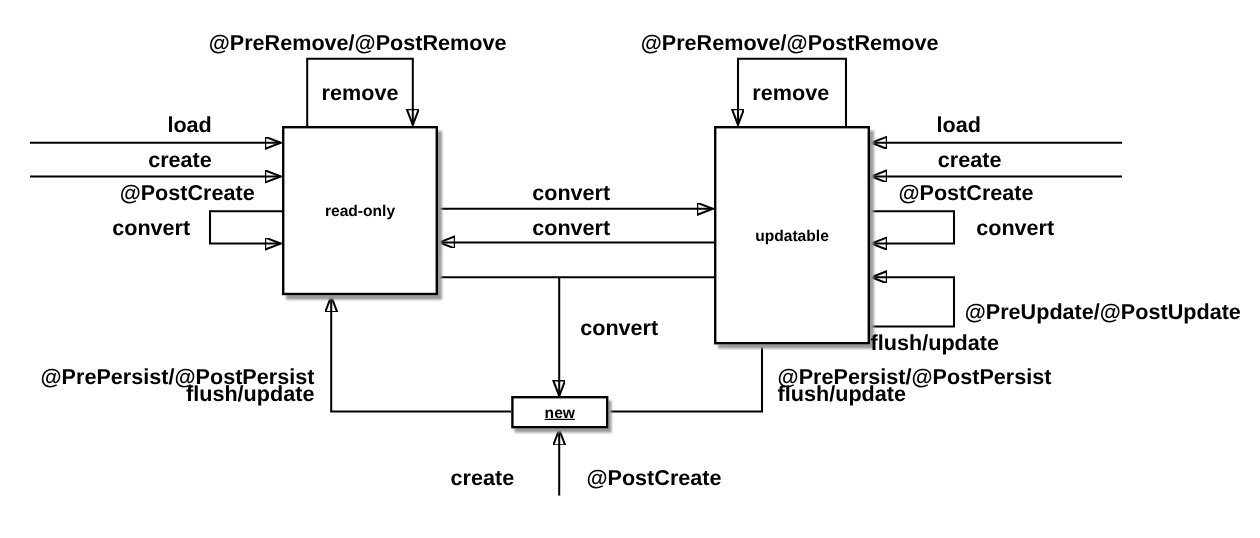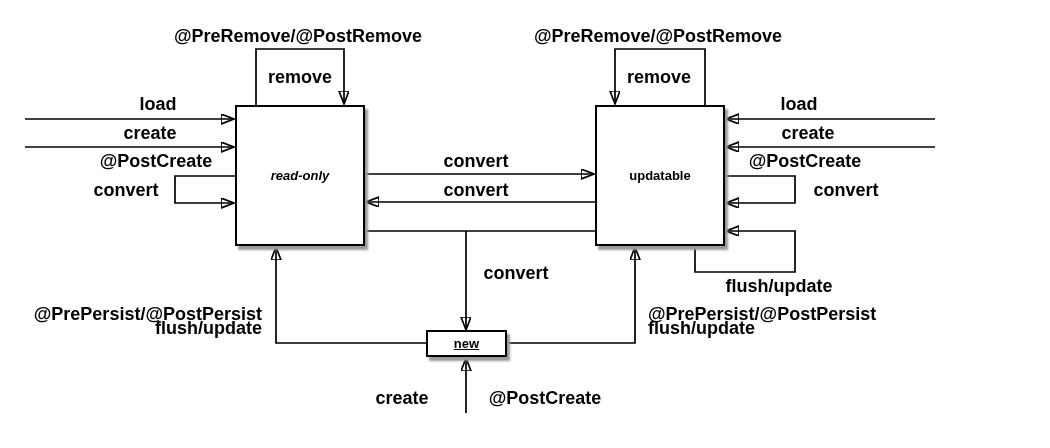--- a/index.html
+++ b/index.html
@@ -65,24 +65,24 @@
     <path d="M466,231 V330" marker-end="url(#ah)"></path>
 
     <path d="M695,246 V272 H795 V231 H726" marker-end="url(#ah)"></path>
 
     <path d="M426,343 H276 V247" marker-end="url(#ah)"></path>
     <path d="M507,343 H635 V247" marker-end="url(#ah)"></path>
 
     <path d="M466,413 V358" marker-end="url(#ah)"></path>
   </svg>
 
-  <div class="state" style="left:235px;top:105px;width:130px;height:141px;font-style:italic;">
+  <div class="state" style="left:235px;top:105px;width:130px;height:141px;">
     <span>read-only</span>
   </div>
-  <div class="state" style="left:595px;top:105px;width:130px;height:141px;">
+  <div class="state" style="left:595px;top:105px;width:130px;height:182px;">
     <span>updatable</span>
   </div>
   <div class="state" style="left:426px;top:330px;width:81px;height:27px;text-decoration:underline;">
     <span>new</span>
   </div>
 
   <div class="lbl c" style="left:298px;top:29px">@PreRemove/@PostRemove</div>
   <div class="lbl c" style="left:300px;top:70px">remove</div>
 
   <div class="lbl c" style="left:658px;top:29px">@PreRemove/@PostRemove</div>
@@ -95,20 +95,21 @@
 
   <div class="lbl c" style="left:799px;top:97px">load</div>
   <div class="lbl c" style="left:808px;top:126px">create</div>
   <div class="lbl c" style="left:805px;top:154px">@PostCreate</div>
   <div class="lbl c" style="left:846px;top:183px">convert</div>
 
   <div class="lbl c" style="left:476px;top:154px">convert</div>
   <div class="lbl c" style="left:476px;top:183px">convert</div>
   <div class="lbl c" style="left:516px;top:266px">convert</div>
 
+  <div class="lbl c" style="left:919px;top:253px">@PreUpdate/@PostUpdate</div>
   <div class="lbl c" style="left:779px;top:279px">flush/update</div>
 
   <div class="lbl ra" style="right:788px;top:307px">
     <div>@PrePersist/@PostPersist</div>
     <div>flush/update</div>
   </div>
   <div class="lbl la" style="left:648px;top:307px">
     <div>@PrePersist/@PostPersist</div>
     <div>flush/update</div>
   </div>

